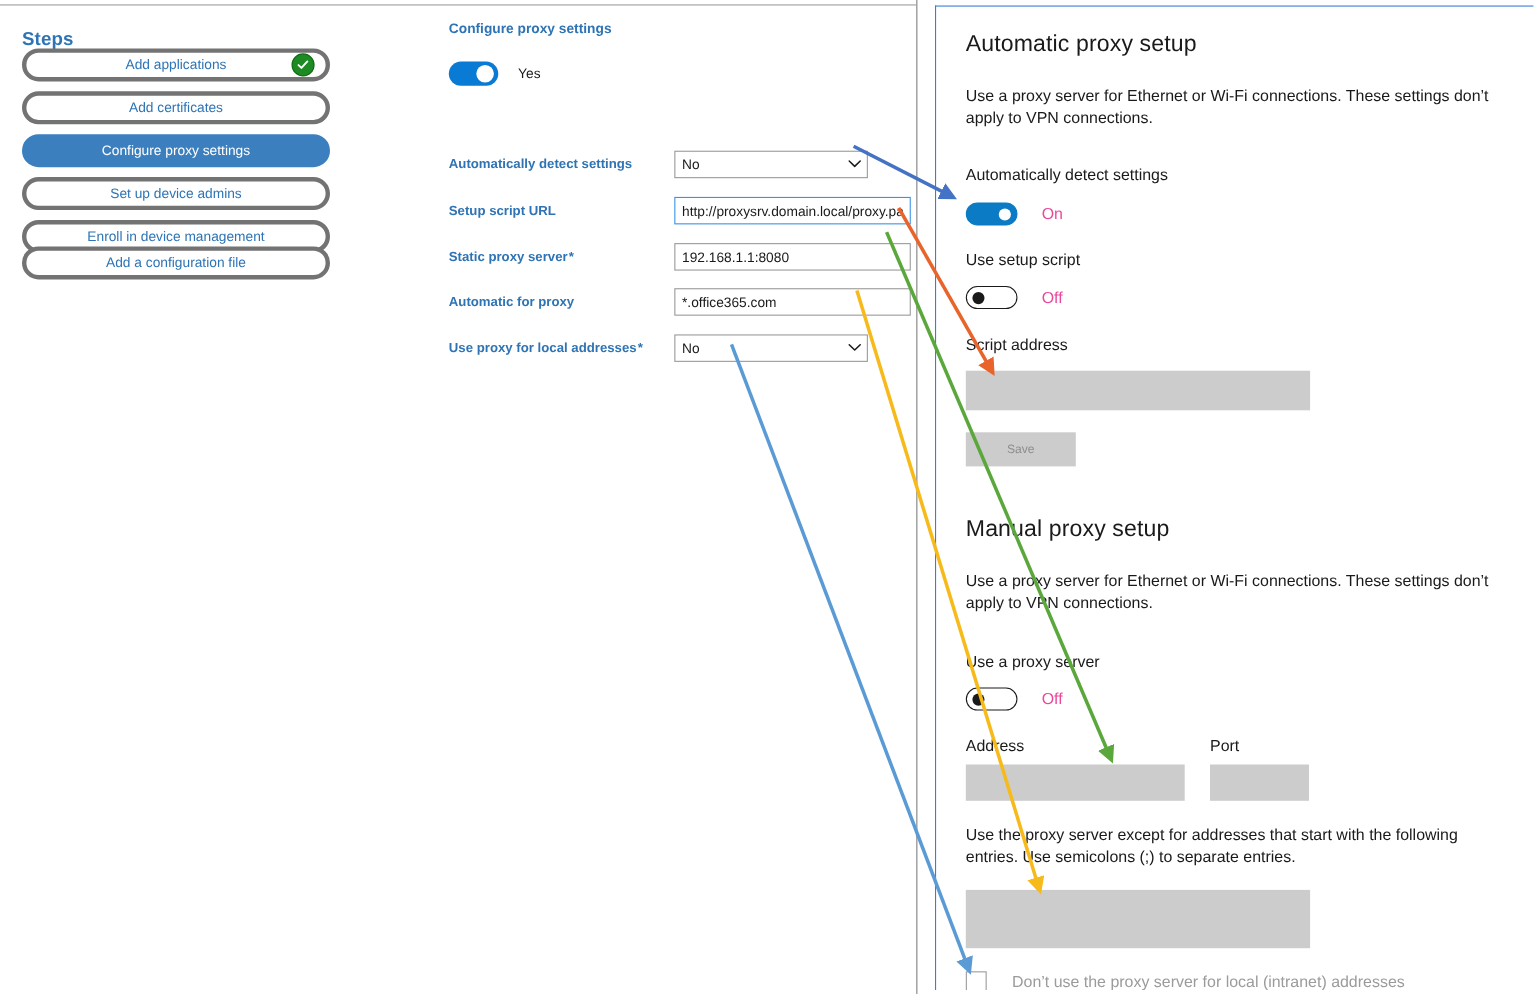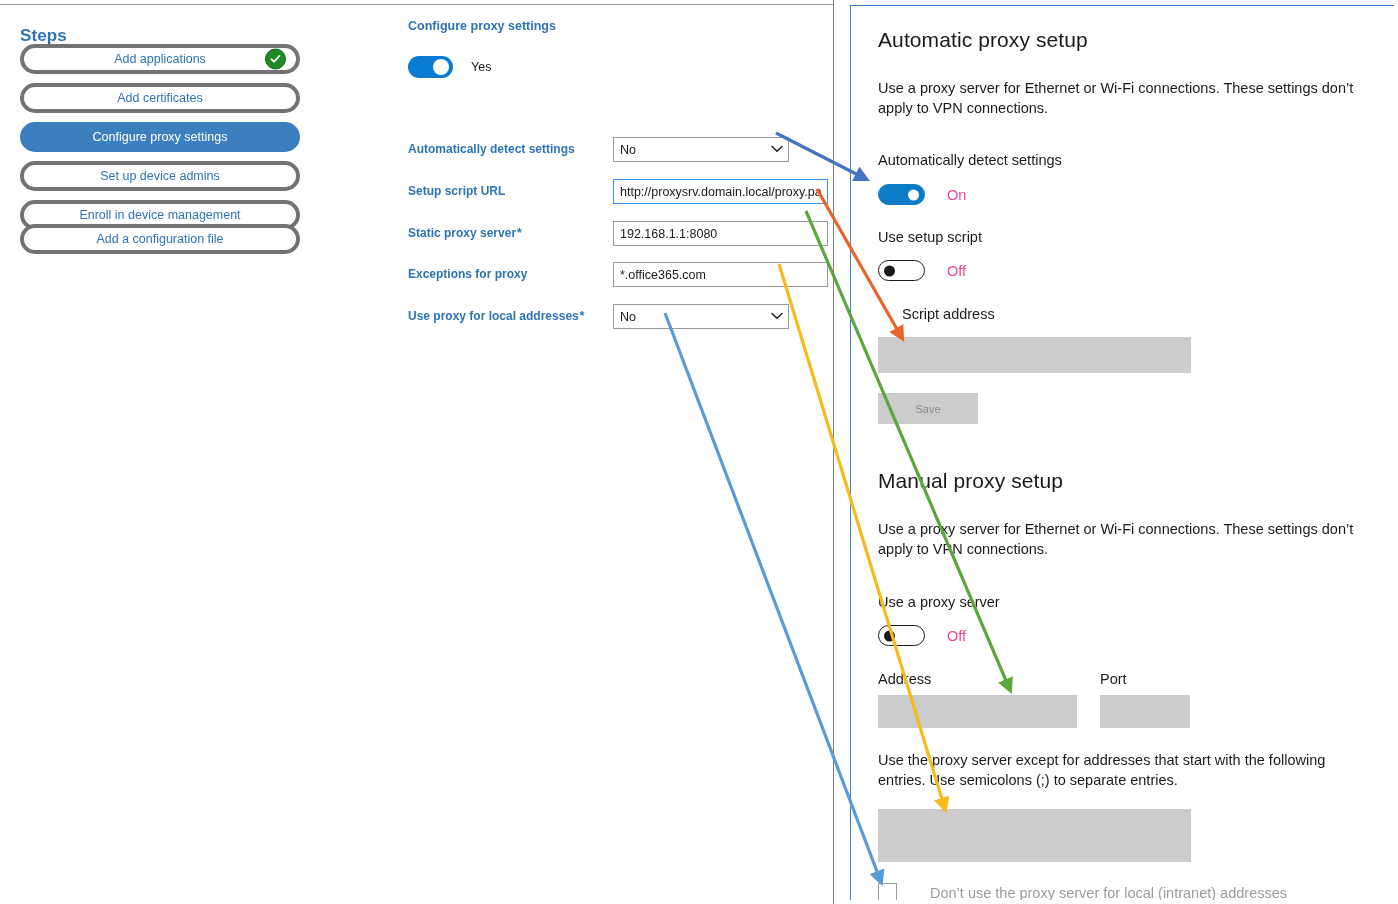--- a/index.html
+++ b/index.html
@@ -209,21 +209,21 @@
   </div>
 
   <div class="field-row" style="top:210px;">
     <span class="field-label"><span>Static proxy server</span><span class="req"> *</span></span>
     <div class="field-ctl wide">
       <span>192.168.1.1:8080</span>
     </div>
   </div>
 
   <div class="field-row" style="top:251px;">
-    <span class="field-label"><span>Exceptions for proxy</span></span>
+    <span class="field-label"><span>Automatic for proxy</span></span>
     <div class="field-ctl wide">
       <span>*.office365.com</span>
     </div>
   </div>
 
   <div class="field-row" style="top:293px;">
     <span class="field-label"><span>Use proxy for local addresses</span><span class="req"> *</span></span>
     <div class="field-ctl">
       <span>No</span>
       <span class="chev">
@@ -250,21 +250,21 @@
     </div>
 
     <div class="abs win-lbl" style="left:0; top:223px;">Use setup script</div>
     <div class="abs wtoggle" style="left:0; top:254px;">
       <span class="wt-track off">
           <span class="wt-knob"></span>
         </span>
       <span class="wt-text">Off</span>
     </div>
 
-    <div class="abs win-lbl" style="left:0; top:300px;margin-left:24px;">Script address</div>
+    <div class="abs win-lbl" style="left:0; top:300px;">Script address</div>
     <div class="abs gray-box" style="left:0; top:331px; width:313px; height:36px;">
       
     </div>
 
     <button class="abs save-btn" style="left:0; top:387px;">Save</button>
 
     <div class="abs win-h" style="left:0; top:463px;">Manual proxy setup</div>
     <div class="abs win-p" style="left:0; top:514px;">Use a proxy server for Ethernet or Wi-Fi connections. These settings don’t apply to VPN connections.</div>
 
     <div class="abs win-lbl" style="left:0; top:588px;">Use a proxy server</div>
@@ -285,21 +285,21 @@
       
     </div>
 
     <div class="abs win-p" style="left:0; top:745px;">Use the proxy server except for addresses that start with the following entries. Use semicolons (;) to separate entries.</div>
     <div class="abs gray-box" style="left:0; top:803px; width:313px; height:53px;">
       
     </div>
 
     <div class="abs" style="left:0; top:877px; display:flex; align-items:center;">
       <span class="wcheck"></span>
-      <span class="win-lbl dim" style="margin-left:33px;">Don’t use the proxy server for local (intranet) addresses</span>
+      <span class="win-lbl dim" style="margin-left:23px;">Don’t use the proxy server for local (intranet) addresses</span>
     </div>
 
   </div>
 </div>
 
 <svg id="arrows" viewBox="0 0 1398 904">
   <defs>
     <marker id="ah-blue" markerWidth="5" markerHeight="5" refX="3.6" refY="2.5" orient="auto">
         <path d="M0,0 L5,2.5 L0,5 z" fill="#4472c4"></path>
       </marker>

